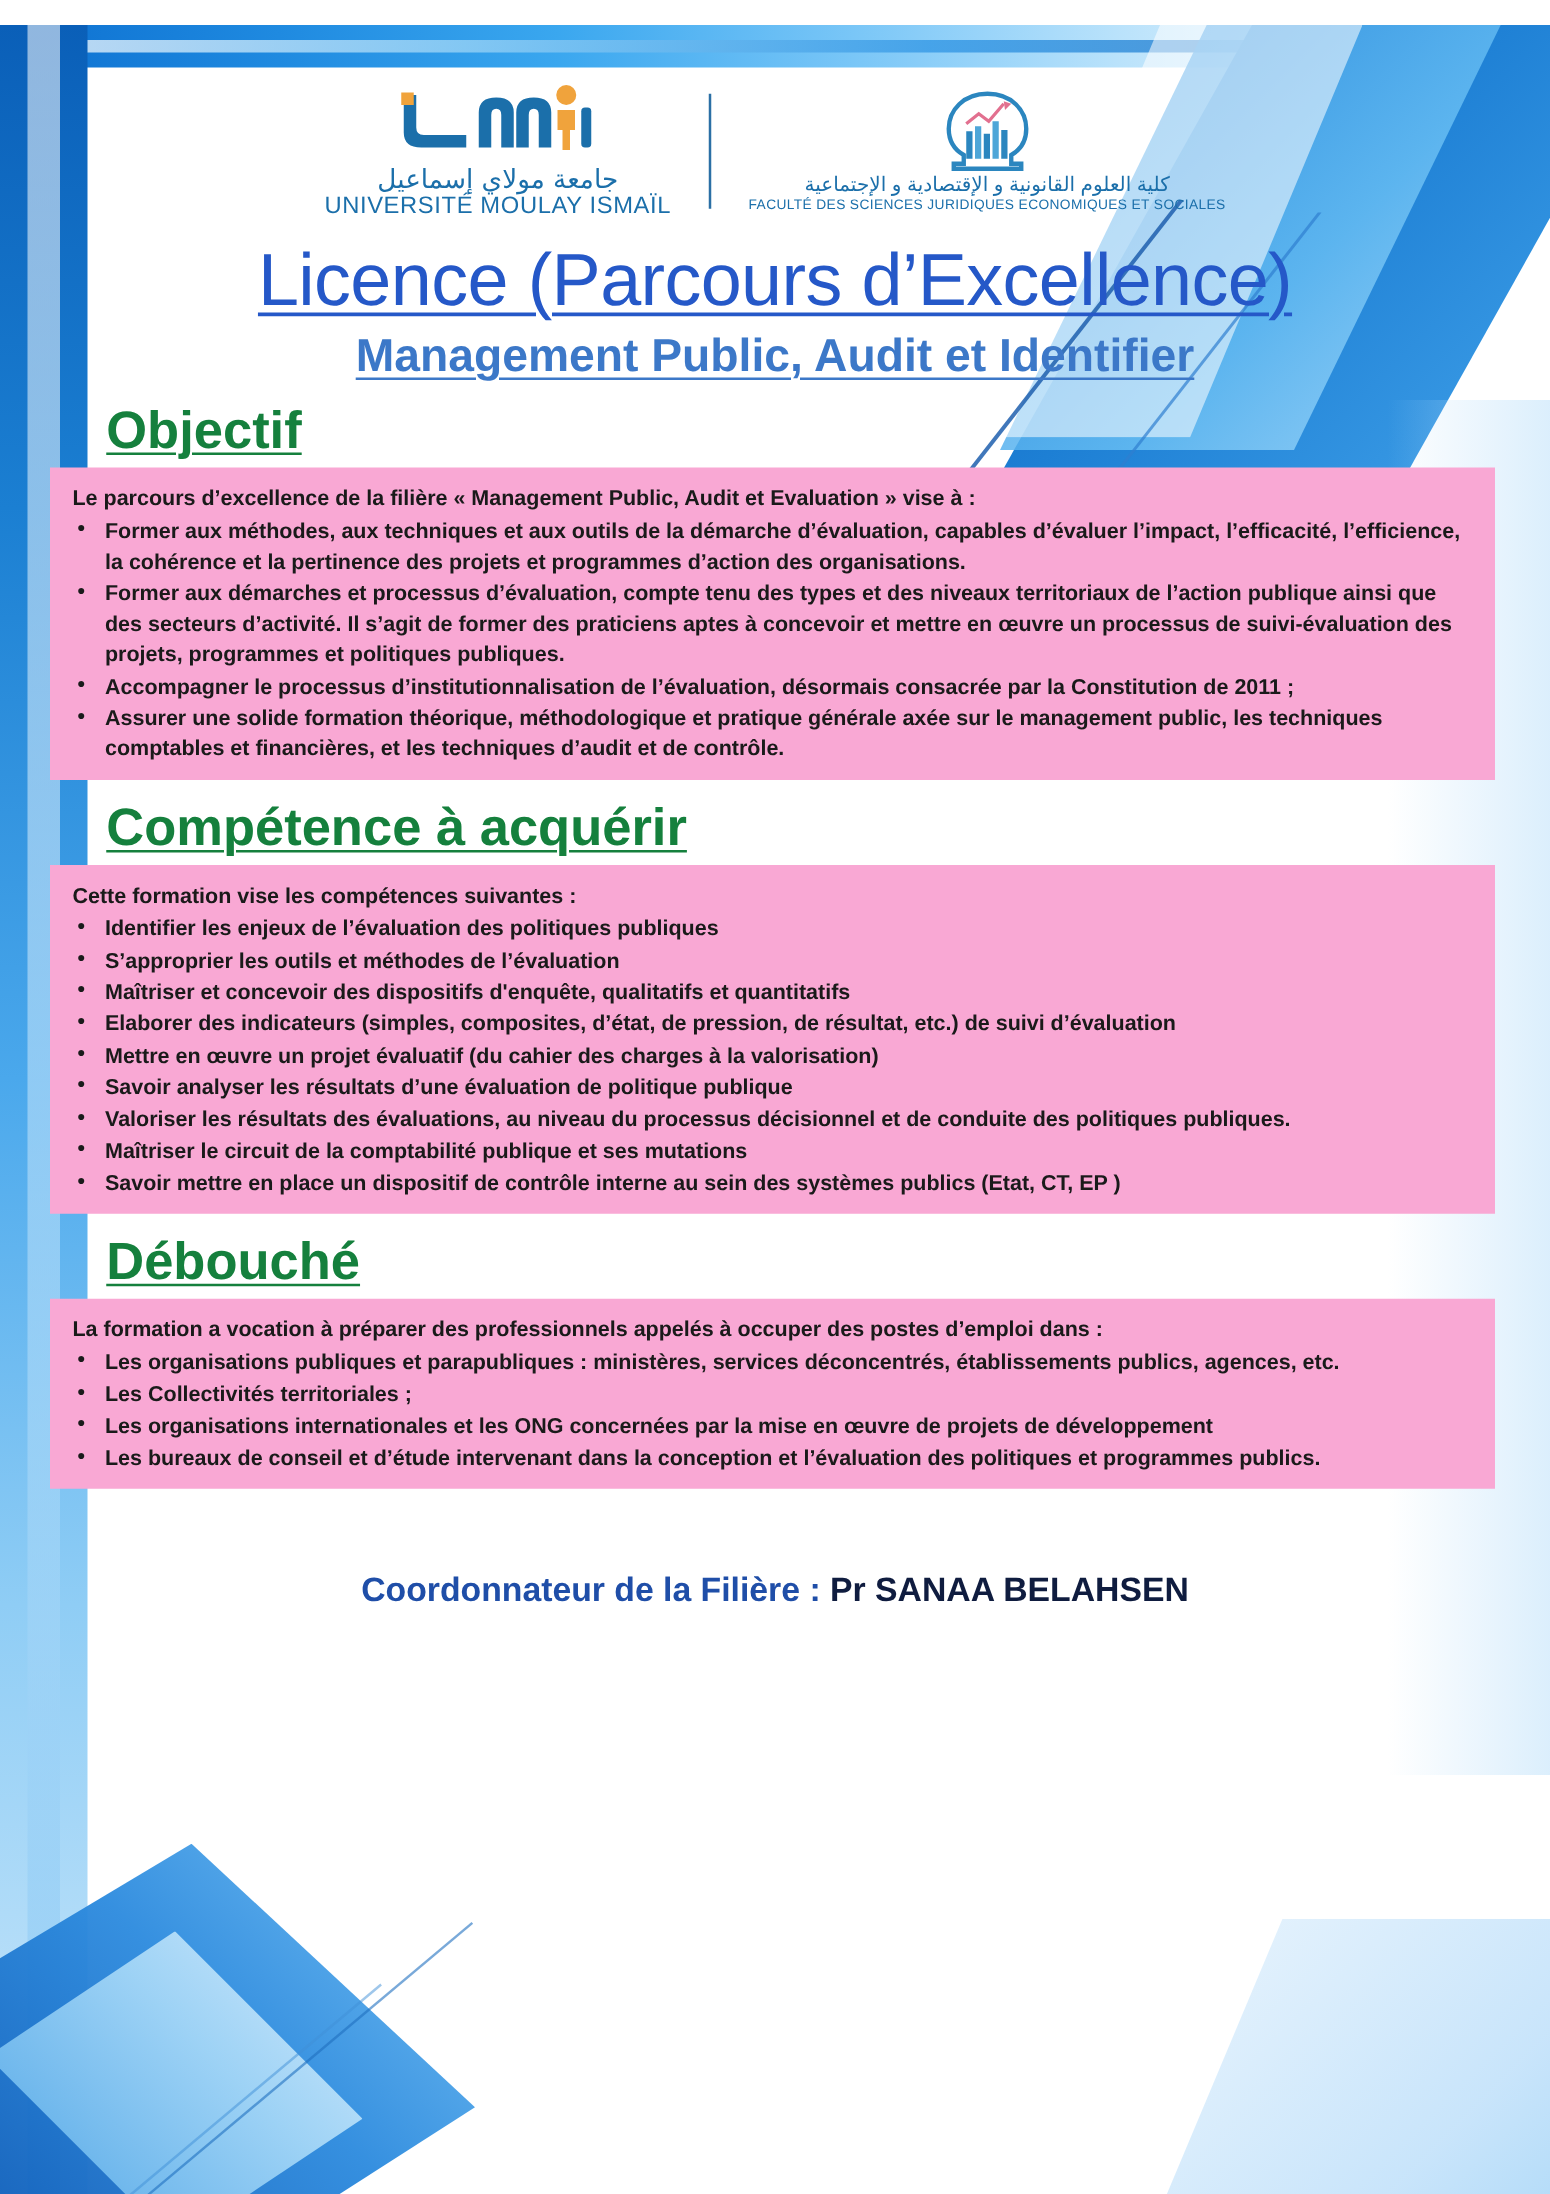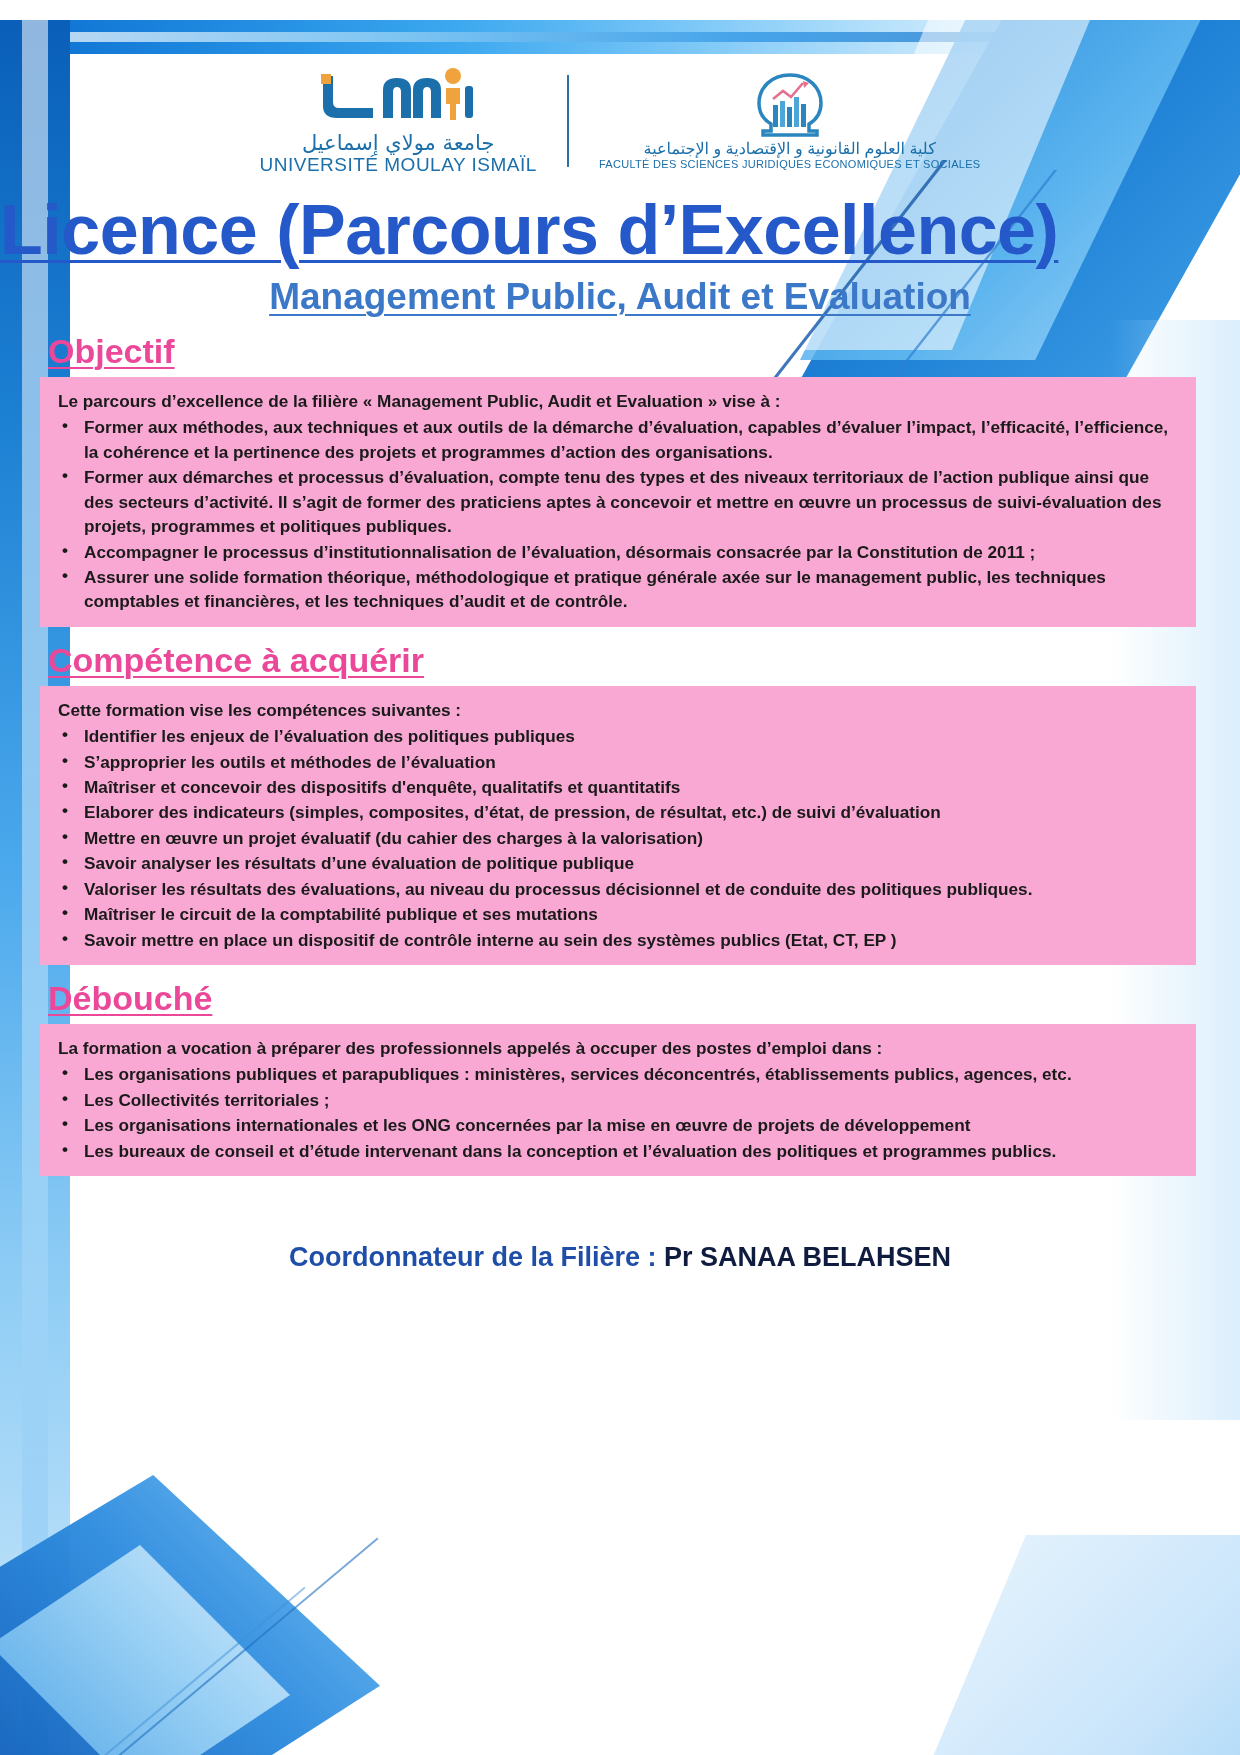--- a/index.html
+++ b/index.html
@@ -171,43 +171,45 @@
   .fac-fr {
     font-family: "Liberation Sans", sans-serif;
     font-size: 11px;
     color: #1b6faa;
     letter-spacing: .3px;
     line-height: 1.2;
   }
 
   
   .title-main {
+    text-align: center;
     margin: 14px 0 0 0;
-    font-size: 70px;
-    font-weight: bold;
+    font-size: 59px;
+    font-weight: normal;
     color: #2558c8;
     letter-spacing: -0.5px;
   }
   .title-main span { text-decoration: underline; text-underline-offset: 6px; text-decoration-thickness: 3px; }
   .title-sub {
     text-align: center;
     margin: 6px 0 0 0;
     font-size: 37px;
     font-weight: bold;
     color: #3c78c8;
   }
   .title-sub span { text-decoration: underline; text-underline-offset: 5px; text-decoration-thickness: 2px; }
 
   
   .section-head {
-    font-size: 34px;
-    font-weight: bold;
-    color: #ec4899;
+    font-size: 42px;
+    font-weight: bold;
+    color: #15803d;
     margin: 14px 0 6px 48px;
     display: inline-block;
+    padding-left: 37px;
   }
   .section-head span { text-decoration: underline; text-underline-offset: 4px; text-decoration-thickness: 2px; }
   .head-wrap { padding-left: 0; }
 
   
   .box {
     background: #f9a8d4;
     margin: 0 44px 0 40px;
     padding: 10px 14px 12px 14px;
     font-size: 17.2px;
@@ -300,21 +302,21 @@
           <polyline points="28,28 38,20 46,26 58,12" fill="none" stroke="#e2708f" stroke-width="2.6"></polyline>
           <polygon points="58,10 64,12 59,17" fill="#e2708f"></polygon>
         </svg>
         <div class="fac-ar">كلية العلوم القانونية و الإقتصادية و الإجتماعية</div>
         <div class="fac-fr">FACULTÉ DES SCIENCES JURIDIQUES ECONOMIQUES ET SOCIALES</div>
       </div>
 
     </div>
 
     <div class="title-main"><span>Licence (Parcours d’Excellence)</span></div>
-    <div class="title-sub"><span>Management Public, Audit et Evaluation</span></div>
+    <div class="title-sub"><span>Management Public, Audit et Identifier</span></div>
 
     <div class="head-wrap">
       <div class="section-head"><span>Objectif</span></div>
     </div>
     <div class="box">
       <div class="lead">Le parcours d’excellence de la filière « Management Public, Audit et Evaluation » vise à :</div>
       <ul>
         <li>Former aux méthodes, aux techniques et aux outils de la démarche d’évaluation, capables d’évaluer l’impact, l’efficacité, l’efficience, la cohérence et la pertinence des projets et programmes d’action des organisations.</li>
         <li>Former aux démarches et processus d’évaluation, compte tenu des types et des niveaux territoriaux de l’action publique ainsi que des secteurs d’activité. Il s’agit de former des praticiens aptes à concevoir et mettre en œuvre un processus de suivi-évaluation des projets, programmes et politiques publiques.</li>
         <li>Accompagner le processus d’institutionnalisation de l’évaluation, désormais consacrée par la Constitution de 2011 ;</li>

